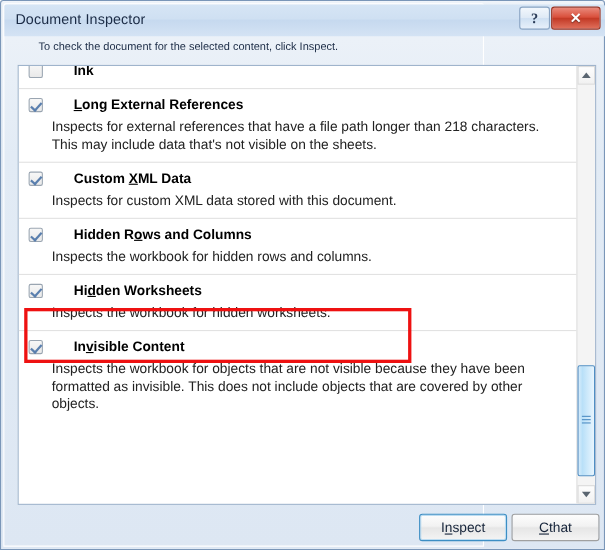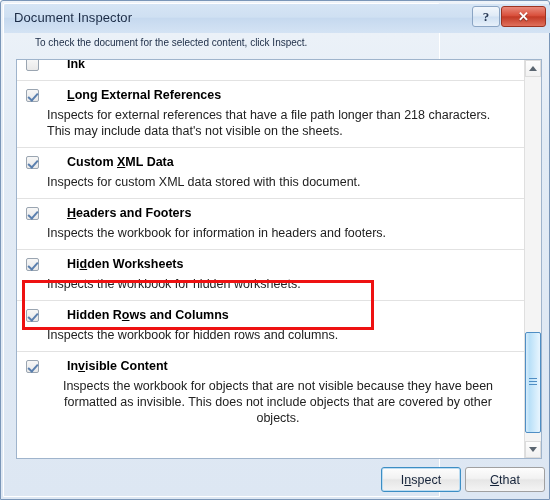--- a/index.html
+++ b/index.html
@@ -125,21 +125,21 @@
     left: 0;
     top: -10px;
     width: 508px;
   }
   .list-item {
     position: relative;
     box-sizing: border-box;
     padding: 7px 10px 8px 9px;
     border-bottom: 1px solid #e2e2e2;
   }
-  .list-item:last-child { border-bottom: none; text-align: center; }
+  .list-item:last-child { border-bottom: none; }
 
   .item-head {
     display: flex;
     align-items: flex-start;
     gap: 8px;
   }
   .checkbox {
     flex: 0 0 auto;
     width: 13px;
     height: 13px;
@@ -318,42 +318,35 @@
           </div>
 
           <div class="list-item">
             <div class="item-head">
               <span class="checkbox checked"></span>
               <span class="item-label"><span>Custom </span><u>X</u><span>ML Data</span></span>
             </div>
             <div class="item-desc">Inspects for custom XML data stored with this document.</div>
           </div>
 
-          <div class="list-item">
-            <div class="item-head">
-              <span class="checkbox checked"></span>
-              <span class="item-label"><span></span><u>H</u><span>eaders and Footers</span></span>
-            </div>
-            <div class="item-desc">Inspects the workbook for information in headers and footers.</div>
+
+          <div class="list-item">
+            <div class="item-head">
+              <span class="checkbox checked"></span>
+              <span class="item-label"><span>Hidden R</span><u>o</u><span>ws and Columns</span></span>
+            </div>
+            <div class="item-desc">Inspects the workbook for hidden rows and columns.</div>
           </div>
 
           <div class="list-item">
             <div class="item-head">
               <span class="checkbox checked"></span>
               <span class="item-label"><span>Hi</span><u>d</u><span>den Worksheets</span></span>
             </div>
             <div class="item-desc">Inspects the workbook for hidden worksheets.</div>
-          </div>
-
-          <div class="list-item">
-            <div class="item-head">
-              <span class="checkbox checked"></span>
-              <span class="item-label"><span>Hidden R</span><u>o</u><span>ws and Columns</span></span>
-            </div>
-            <div class="item-desc">Inspects the workbook for hidden rows and columns.</div>
           </div>
 
           <div class="list-item">
             <div class="item-head">
               <span class="checkbox checked"></span>
               <span class="item-label"><span>In</span><u>v</u><span>isible Content</span></span>
             </div>
             <div class="item-desc">Inspects the workbook for objects that are not visible because they have been formatted as invisible. This does not include objects that are covered by other objects.</div>
           </div>
 

